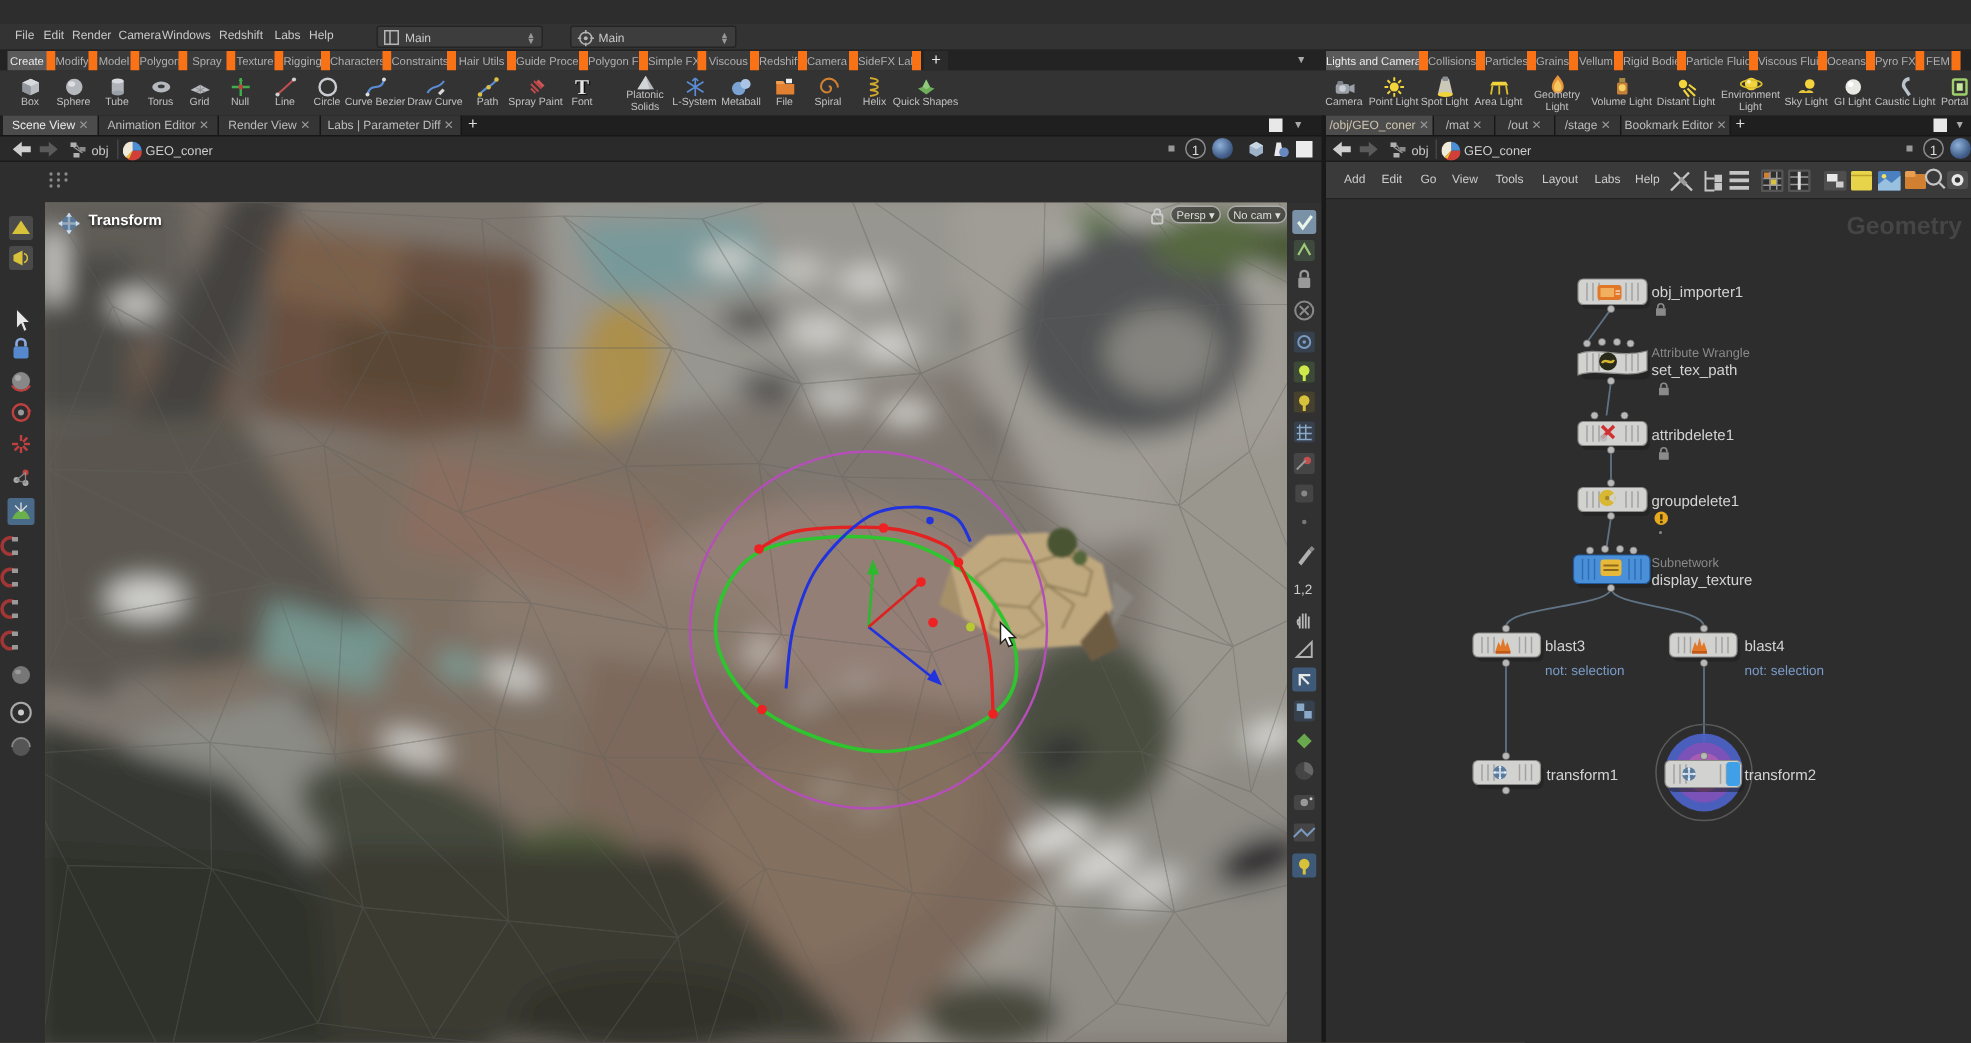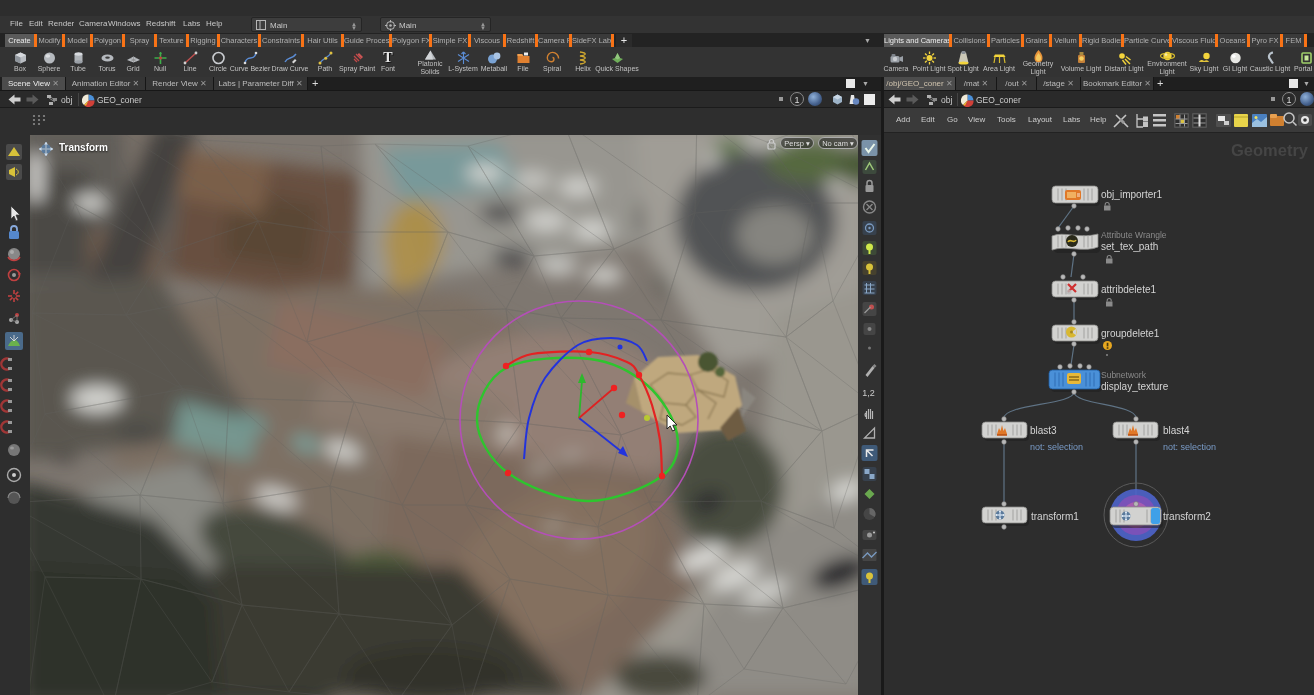--- a/index.html
+++ b/index.html
@@ -2,21 +2,21 @@
 <html><head><meta charset="utf-8"><style>
 *{margin:0;padding:0;box-sizing:border-box}
 html,body{width:1314px;height:695px;overflow:hidden;background:#2d2d2d;font-family:"Liberation Sans",sans-serif}
 #root{position:relative;width:1314px;height:695px}
 .abs{position:absolute}
 #titlebar{left:0;top:0;width:1314px;height:16px;background:#f1f0ee;color:#2e2e2e;font-size:8.5px;line-height:16px}
 #menubar{left:0;top:16px;width:1314px;height:17px;background:#333333;color:#c9c9c9;font-size:8px}
 .mitem{position:absolute;top:3px}
 .mdrop{position:absolute;top:1px;height:15px;background:#3d3d3d;border:1px solid #252525;border-radius:2px;color:#c9c9c9;font-size:8px}
 #shelftabs{left:0;top:33px;width:1314px;height:14px;background:#232323}
-.stab{position:absolute;top:1px;height:13px;background:#3a3a3a;color:#b0b0b0;font-size:7.5px;text-align:center;line-height:13px;border-right:3px solid #f97316;white-space:nowrap;overflow:hidden}
+.stab{position:absolute;top:1px;height:13px;background:#3a3a3a;color:#b0b0b0;font-size:7.5px;text-align:center;line-height:13px;border-right:6px solid #f97316;white-space:nowrap;overflow:hidden}
 .stab.act{background:#5a5a5a;color:#ededed}
 #shelftools{left:0;top:47px;width:1314px;height:30px;background:#333333}
 .tool{position:absolute;top:1px;text-align:center;color:#c2c2c2;font-size:7px;line-height:8px;white-space:nowrap}
 .tool svg{display:block;margin:0 auto}
 #panetabs{left:0;top:77px;width:1314px;height:13px;background:#1f1f1f}
 .ptab{position:absolute;top:0;height:13px;background:#353535;color:#bdbdbd;font-size:8px;line-height:13px;border-right:1px solid #161616;white-space:nowrap;text-align:center}
 .ptab.act{background:#4c4c4c;color:#ececec}
 .px{color:#999;font-size:8px}
 #pathrow{left:0;top:90px;width:1314px;height:18px;background:#2a2a2a;border-top:1px solid #171717;border-bottom:1px solid #1b1b1b}
 .ptxt{position:absolute;top:4px;color:#cdcdcd;font-size:8.5px;white-space:nowrap}
@@ -79,21 +79,21 @@
       <div class="stab" style="left:471px;width:35px">Viscous</div>
       <div class="stab" style="left:506px;width:32px">Redshift</div>
       <div class="stab" style="left:538px;width:34px">Camera FX</div>
       <div class="stab" style="left:572px;width:42px">SideFX Labs</div>
       <div class="stab act" style="left:884px;width:68px">Lights and Cameras</div>
       <div class="stab" style="left:952px;width:38px">Collisions</div>
       <div class="stab" style="left:990px;width:34px">Particles</div>
       <div class="stab" style="left:1024px;width:28px">Grains</div>
       <div class="stab" style="left:1052px;width:30px">Vellum</div>
       <div class="stab" style="left:1082px;width:42px">Rigid Bodies</div>
-      <div class="stab" style="left:1124px;width:48px">Particle Curve</div>
+      <div class="stab" style="left:1124px;width:48px">Particle Fluids</div>
       <div class="stab" style="left:1172px;width:46px">Viscous Fluids</div>
       <div class="stab" style="left:1218px;width:32px">Oceans</div>
       <div class="stab" style="left:1250px;width:33px">Pyro FX</div>
       <div class="stab" style="left:1283px;width:24px">FEM</div>
       <div style="position:absolute;left:616px;top:1px;width:16px;height:13px;color:#e8e8e8;font-size:11px;text-align:center;line-height:12px;background:#2b2b2b">+</div>
       <div style="position:absolute;left:864px;top:4px;color:#aaa;font-size:7px">▼</div>
     </div>
 <div class="abs" id="shelftools">
       <div class="tool" style="left:-8px;width:56px;top:0">
         <div style="height:18px;padding-top:3px">

